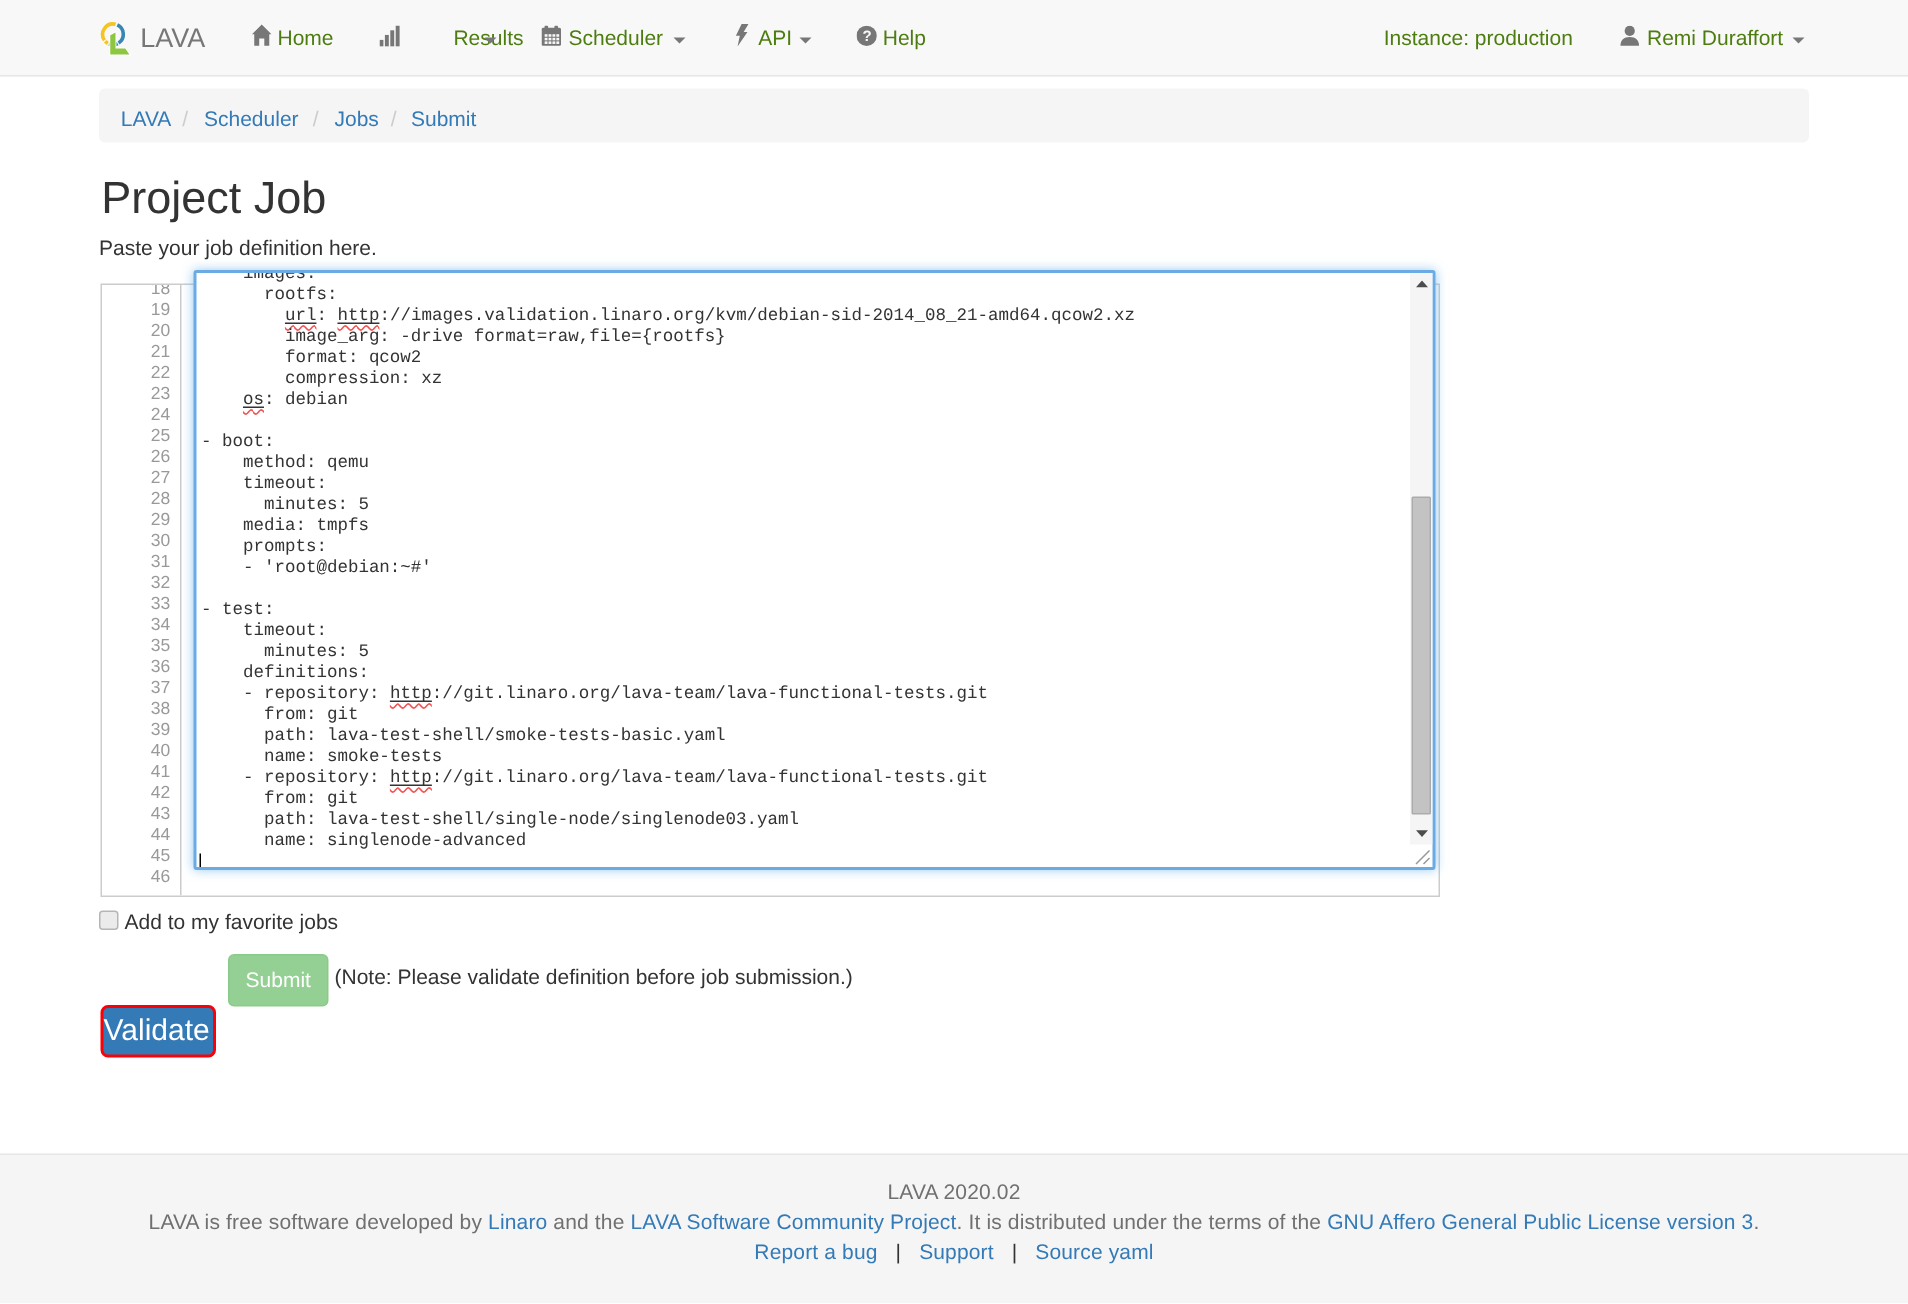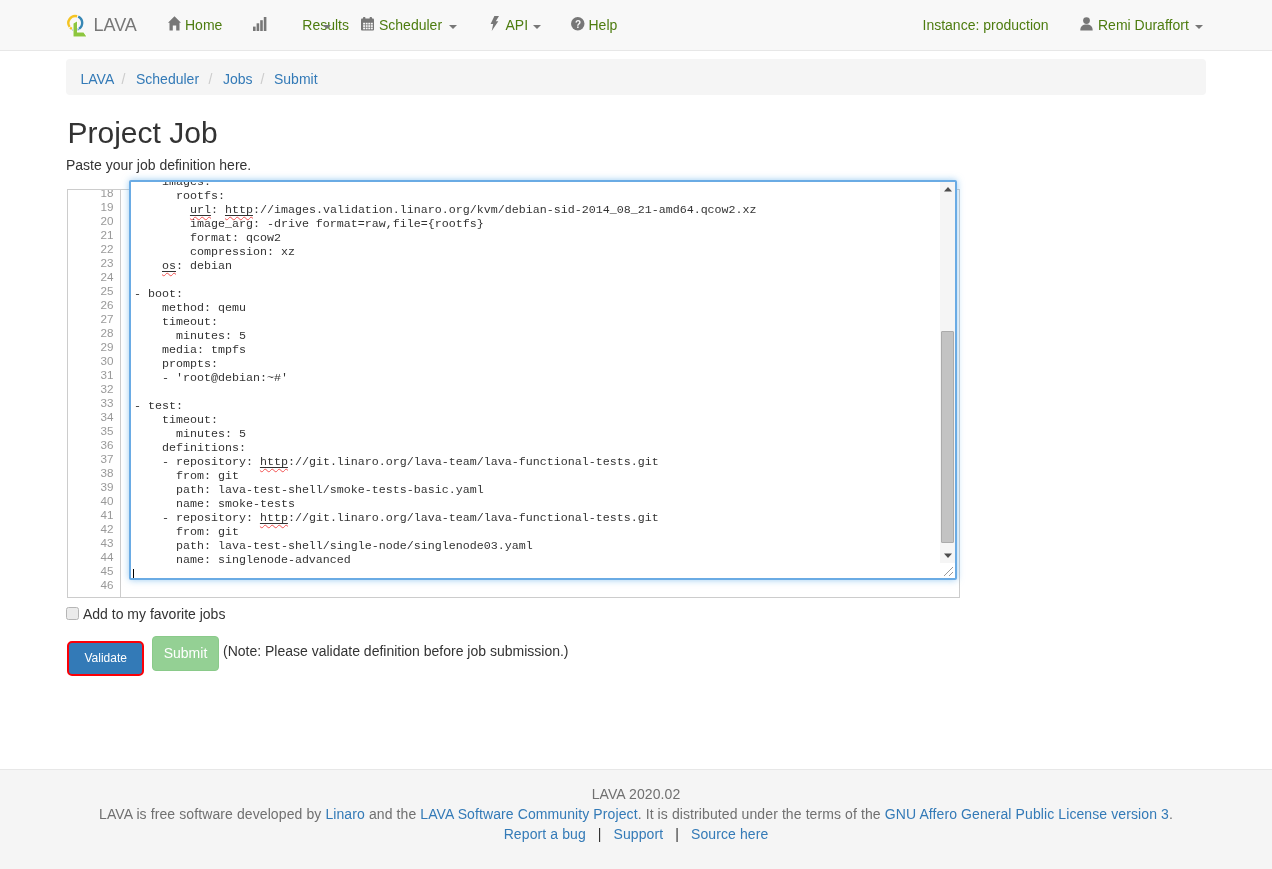--- a/index.html
+++ b/index.html
@@ -32,22 +32,22 @@
   text-decoration-thickness:0.9px;text-underline-offset:3px;}
 #caret{position:absolute;left:1.5px;top:387px;width:1.5px;height:9px;background:#000;}
 
 #sbar{position:absolute;right:0;top:0;width:15px;height:381px;background:#f5f5f5;}
 .sarr{position:absolute;left:3.5px;}
 #thumb{position:absolute;left:1px;top:149px;width:13px;height:212px;background:#c3c3c3;border:1px solid #ababab;border-radius:1px;box-sizing:border-box;}
 #grip{position:absolute;right:0;bottom:0;width:15px;height:15px;}
 
 #cbx{position:absolute;left:66px;top:607px;width:10.5px;height:10.5px;background:#ebebeb;border:1px solid #b5b5b5;border-radius:2.5px;}
 #cbxl{position:absolute;left:83px;top:604px;font-size:14px;line-height:20px;}
-#btnv{position:absolute;left:67px;top:641px;width:73.4px;height:31.4px;border:2.8px solid #fb0007;border-radius:5px;
-  background:#337ab7;color:#fff;font-size:12px;line-height:31px;text-align:center;}
+#btnv{position:absolute;left:67px;top:670px;width:73.4px;height:31.4px;border:2.8px solid #fb0007;border-radius:5px;
+  background:#337ab7;color:#fff;font-size:20px;line-height:31px;}
 #btns{position:absolute;left:152px;top:636px;width:65px;height:32.6px;border:1px solid #4cae4c;border-radius:4px;
   background:#5cb85c;color:#fff;font-size:14px;line-height:32px;text-align:center;opacity:.65;}
 #note{position:absolute;left:223px;top:641px;font-size:14px;line-height:20px;}
 
 #footer{position:absolute;left:0;top:769px;width:1272px;height:100px;background:#f5f5f5;border-top:1px solid #e7e7e7;box-sizing:border-box;}
 .fl{position:absolute;left:0;width:1272px;text-align:center;font-size:14px;line-height:20px;color:#707070;letter-spacing:0.1px;}
 </style>
 </head>
 <body>
 <div id="navbar">
@@ -204,13 +204,13 @@
 
 <div id="cbx"></div>
 <div id="cbxl">Add to my favorite jobs</div>
 <div id="btnv">Validate</div>
 <div id="btns">Submit</div>
 <div id="note">(Note: Please validate definition before job submission.)</div>
 
 <div id="footer"></div>
 <div class="fl" style="top:784px;">LAVA 2020.02</div>
 <div class="fl" style="top:804px;">LAVA is free software developed by <a href="#">Linaro</a> and the <a href="#">LAVA Software Community Project</a>. It is distributed under the terms of the <a href="#">GNU Affero General Public License version 3</a>.</div>
-<div class="fl" style="top:824px;"><a href="#">Report a bug</a> <span style="color:#333">&nbsp;&nbsp;|&nbsp;&nbsp;</span> <a href="#">Support</a> <span style="color:#333">&nbsp;&nbsp;|&nbsp;&nbsp;</span> <a href="#">Source here</a></div>
+<div class="fl" style="top:824px;"><a href="#">Report a bug</a> <span style="color:#333">&nbsp;&nbsp;|&nbsp;&nbsp;</span> <a href="#">Support</a> <span style="color:#333">&nbsp;&nbsp;|&nbsp;&nbsp;</span> <a href="#">Source yaml</a></div>
 
 </body></html>

